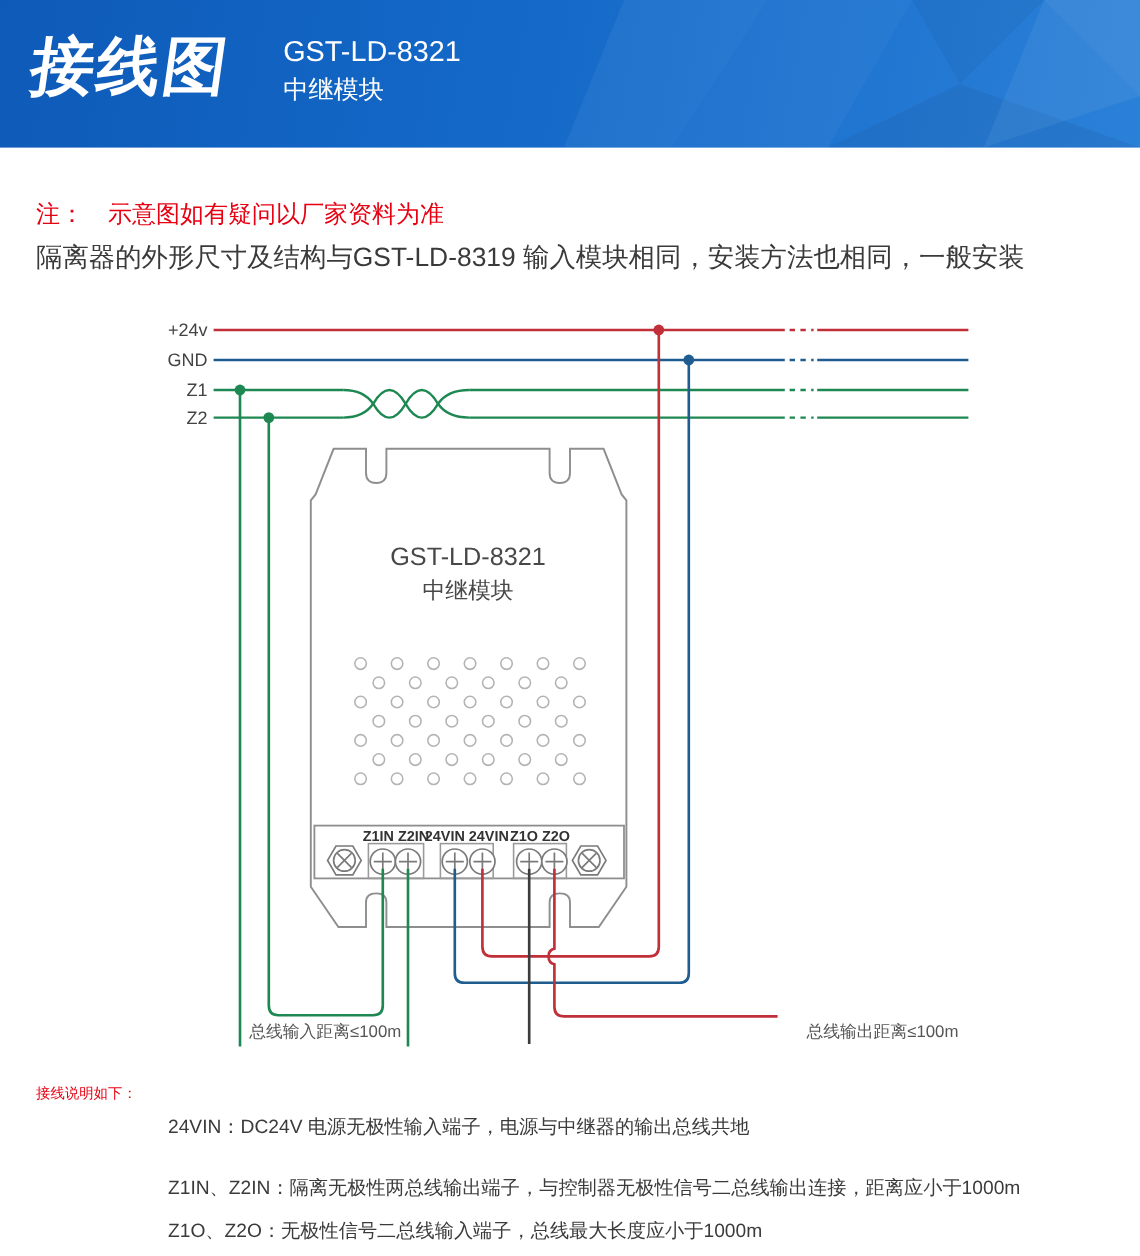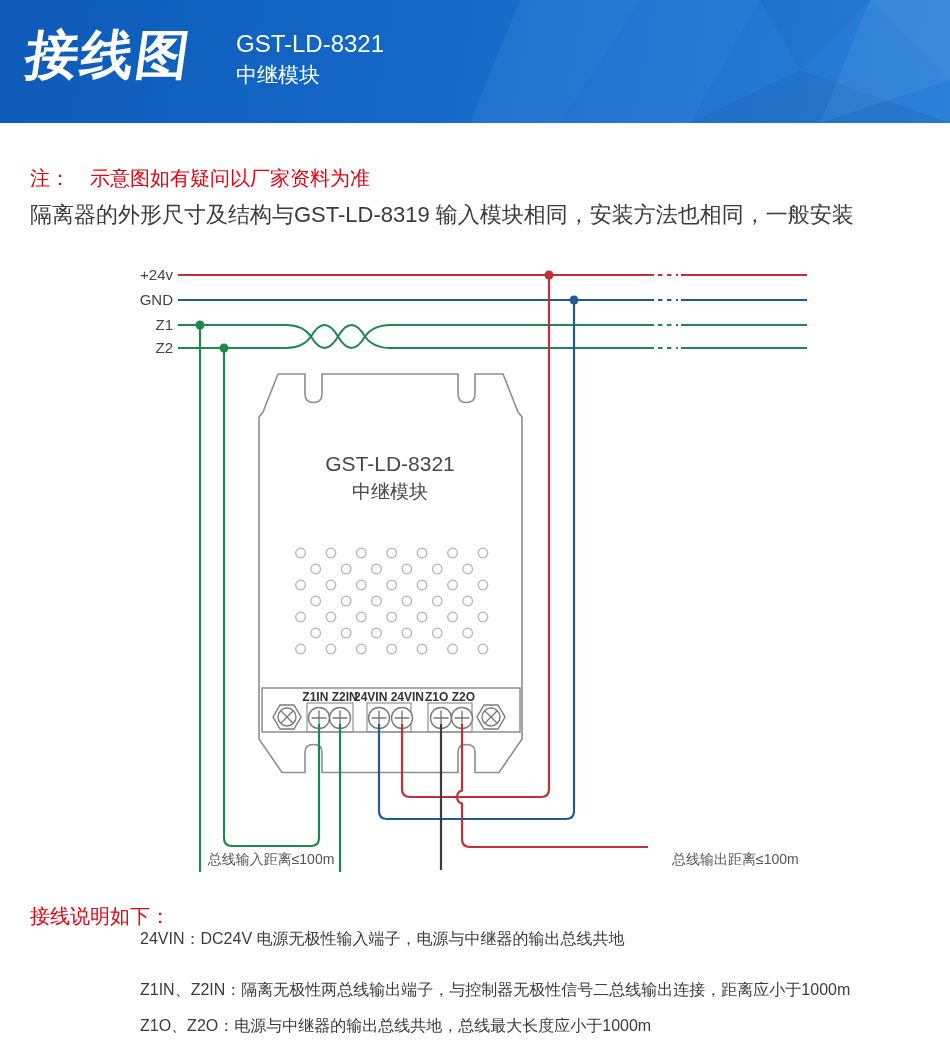--- a/index.html
+++ b/index.html
@@ -19,21 +19,21 @@
     transform:skewX(-8deg);letter-spacing:2px;
   }
   .banner-model{position:absolute;left:236px;top:30px;color:#ffffff;font-size:24px;}
   .banner-sub{position:absolute;left:236px;top:61px;color:#ffffff;font-size:21px;}
   
   .note-line{position:absolute;left:30px;top:141px;font-size:20px;color:#e60012;margin-top:24px;}
   .intro{position:absolute;left:30px;top:194px;width:900px;font-size:22px;line-height:41px;color:#3a3a3a;}
   
   .diagram{position:absolute;left:0;top:252px;}
   
-  .notes-heading{position:absolute;left:30px;top:903px;font-size:20px;color:#e60012;font-weight:500;}
+  .notes-heading{position:absolute;left:30px;top:903px;font-size:12px;color:#e60012;font-weight:500;}
   .note-item{position:absolute;left:140px;font-size:16px;color:#3b3b3b;white-space:nowrap;}
   .note-item.i0{top:929px;}
   .note-item.i1{top:980px;}
   .note-item.i2{top:1016px;}
 </style>
 </head>
 <body>
 
 <div class="banner">
   <svg class="facets" width="950" height="123">
@@ -210,13 +210,13 @@
     <path d="M462,724 V790.5 C455.5,792 455.5,802 462,803.5 V839 Q462,847 470,847 H648" stroke="#c12f38"></path>
   </g>
 
   <text x="271" y="864" text-anchor="middle" font-size="14" fill="#555555">总线输入距离≤100m</text>
   <text x="672" y="864" font-size="14" fill="#555555">总线输出距离≤100m</text>
 </svg>
 
 <div class="notes-heading">接线说明如下：</div>
 <div class="note-item i0">24VIN：DC24V 电源无极性输入端子，电源与中继器的输出总线共地</div>
 <div class="note-item i1">Z1IN、Z2IN：隔离无极性两总线输出端子，与控制器无极性信号二总线输出连接，距离应小于1000m</div>
-<div class="note-item i2">Z1O、Z2O：电源与中继器的输出总线共地，总线最大长度应小于1000m</div>
+<div class="note-item i2">Z1O、Z2O：无极性信号二总线输入端子，总线最大长度应小于1000m</div>
 
 </body></html>

